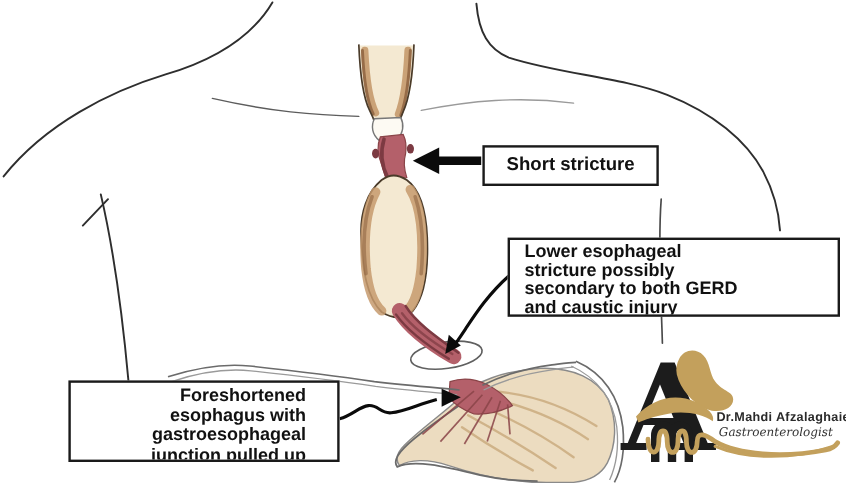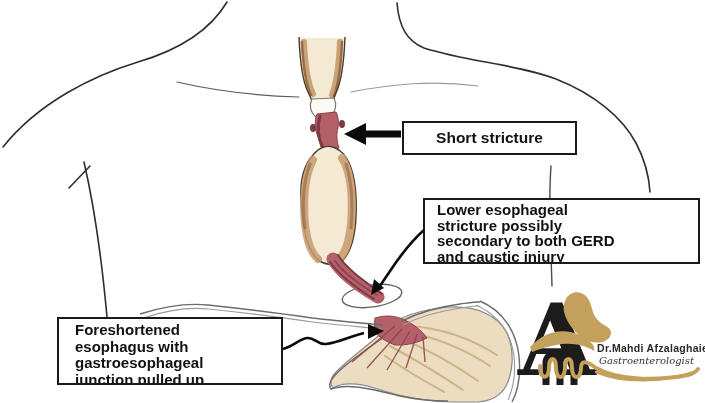--- a/index.html
+++ b/index.html
@@ -10,25 +10,25 @@
   }
   *{margin:0;padding:0;box-sizing:border-box;}
   body{background:#ffffff;font-family:"Liberation Sans", sans-serif;}
   .stage{position:relative;width:705px;height:403px;background:#ffffff;overflow:hidden;}
   .stage svg{position:absolute;left:0;top:0;}
   .label-box{
     position:absolute;background:#ffffff;border:2px solid #1a1a1a;
     color:#111;font-weight:bold;font-size:15px;overflow:hidden;z-index:3;
   }
   .label-box .txt{display:block;}
-  .box-short{left:402px;top:121px;width:175px;height:34px;
+  .box-short{left:402px;top:121px;width:147px;height:34px;
     display:flex;align-items:center;justify-content:center;font-size:15.5px;}
   .box-lower{left:423px;top:198px;width:277px;height:66px;padding:2px 0 0 12px;line-height:15.5px;}
   .box-lower .txt{width:195px;}
-  .box-fore{left:57px;top:317px;width:226px;height:68px;padding:3px 0 0 16px;line-height:16.5px;}
+  .box-fore{left:57px;top:317px;width:226px;height:68px;padding:3px 0 0 16px;line-height:16.5px;text-align:right;}
   .box-fore .txt{width:180px;}
   .logo-name{position:absolute;left:597px;top:342px;font-size:10.5px;font-weight:bold;
     color:#2a2a2a;letter-spacing:.3px;z-index:3;white-space:nowrap;}
   .logo-spec{position:absolute;left:599px;top:355px;font-size:10px;font-style:italic;
     font-family:"DejaVu Serif", serif;color:#333;z-index:3;white-space:nowrap;}
 </style>
 </head>
 <body>
 
 <div class="stage">

